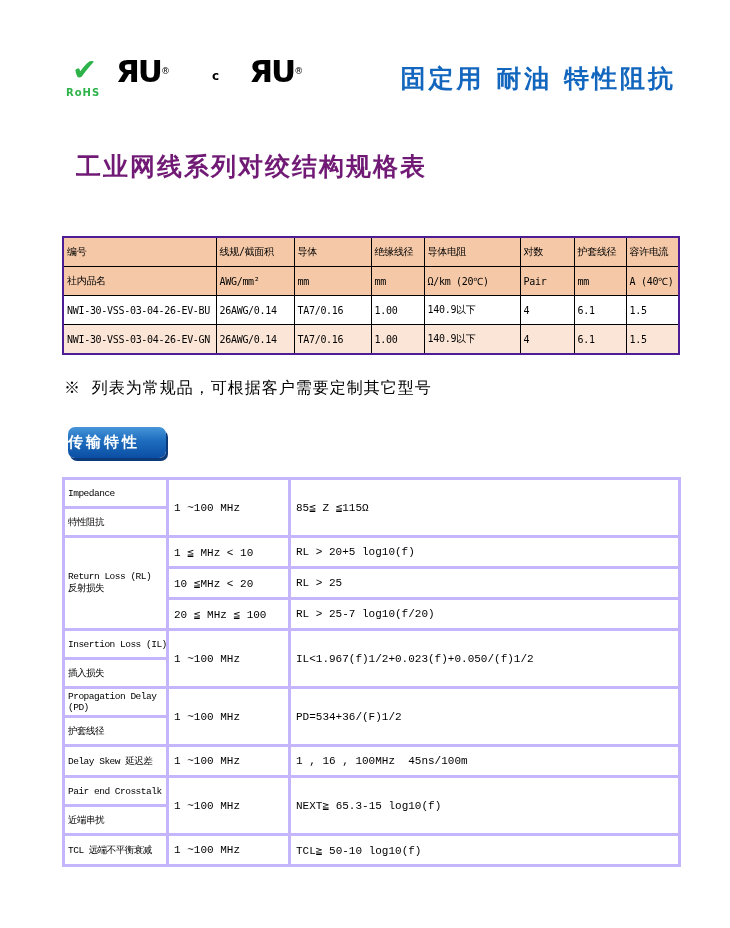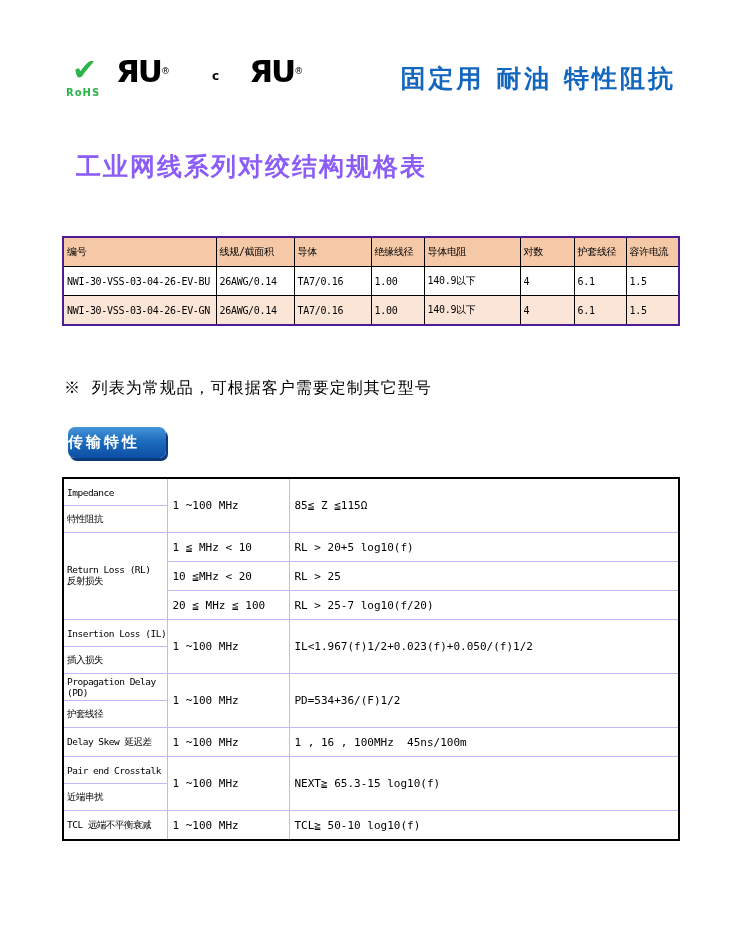--- a/index.html
+++ b/index.html
@@ -15,21 +15,21 @@
   .ul-marks{position:absolute;left:116px;top:54px;display:flex;align-items:flex-start;
             font-family:"DejaVu Sans",sans-serif;font-weight:bold;gap:28px;}
   .ul-mark{font-size:31px;font-weight:bold;line-height:34px;letter-spacing:-2px;}
   .ul-mark sup{font-size:9px;font-weight:normal;vertical-align:top;letter-spacing:0;}
   .cul-prefix{font-size:12px;font-weight:bold;align-self:center;margin:10px 2px 0 14px;}
   .slogan{position:absolute;right:54px;top:62px;font-size:25px;font-weight:bold;
           color:#1266be;letter-spacing:3px;font-family:"DejaVu Sans",sans-serif;}
 
   
   .title{position:absolute;left:76px;top:150px;margin:0;font-size:25px;font-weight:bold;
-         letter-spacing:2px;color:#8b5cf6;font-family:"DejaVu Sans",sans-serif;text-align:right;}
+         letter-spacing:2px;color:#701a75;font-family:"DejaVu Sans",sans-serif;text-align:right;}
 
   
   table{border-collapse:collapse;table-layout:fixed;}
   .spec{position:absolute;left:62px;top:236px;width:616px;border:2px solid #4c1d95;}
   .spec td{border:1px solid #000;height:26px;vertical-align:middle;
            font-size:10px;letter-spacing:-0.3px;padding:1px 2px 1px 3px;
            white-space:nowrap;overflow:hidden;}
   .spec tr.hdr td{background:#f5c9a7;}
   .spec tr.alt td{background:#fbe5d6;}
 
@@ -38,22 +38,22 @@
 
   
   .section-btn{position:absolute;left:68px;top:427px;width:98px;height:31px;
                border-radius:7px;background:linear-gradient(#4795d8 0%,#1d6cbe 45%,#0b4fa4 100%);
                color:#fff;font-size:15px;font-weight:bold;text-align:left;line-height:31px;
                letter-spacing:3px;font-family:"DejaVu Sans",sans-serif;
                box-shadow:2px 3px 0 #0d3a78;}
 
   
   .trans{position:absolute;left:62px;top:477px;width:616px;border:2px solid #000;}
-  .trans td{border:1px solid #c4b5fd;vertical-align:middle;font-size:11px;
-            padding:1px 4px 1px 5px;overflow:hidden;}
+  .trans td{border:3px solid #c4b5fd;vertical-align:middle;font-size:11px;
+            padding:1px 4px 1px 5px;overflow:hidden;font-family:Liberation Mono, monospace;}
   .trans td.c1{font-size:9.5px;letter-spacing:-0.5px;white-space:pre;padding-left:3px;}
   .trans td.h25{height:24px;}
   .trans td.h27{height:26px;}
   .trans td.freq{white-space:pre;}
   .trans td.val{white-space:pre;}
 </style>
 </head>
 <body>
 
 <div id="page">
@@ -86,20 +86,30 @@
         <tr class="hdr">
       <td>编号</td>
       <td>线规/截面积</td>
       <td>导体</td>
       <td>绝缘线径</td>
       <td>导体电阻</td>
       <td>对数</td>
       <td>护套线径</td>
       <td>容许电流</td>
     </tr>
+    <tr class="hdr">
+      <td>社内品名</td>
+      <td>AWG/mm²</td>
+      <td>mm</td>
+      <td>mm</td>
+      <td>Ω/km (20℃)</td>
+      <td>Pair</td>
+      <td>mm</td>
+      <td>A (40℃)</td>
+    </tr>
     <tr>
       <td>NWI-30-VSS-03-04-26-EV-BU</td>
       <td>26AWG/0.14</td>
       <td>TA7/0.16</td>
       <td>1.00</td>
       <td>140.9以下</td>
       <td>4</td>
       <td>6.1</td>
       <td>1.5</td>
     </tr>

